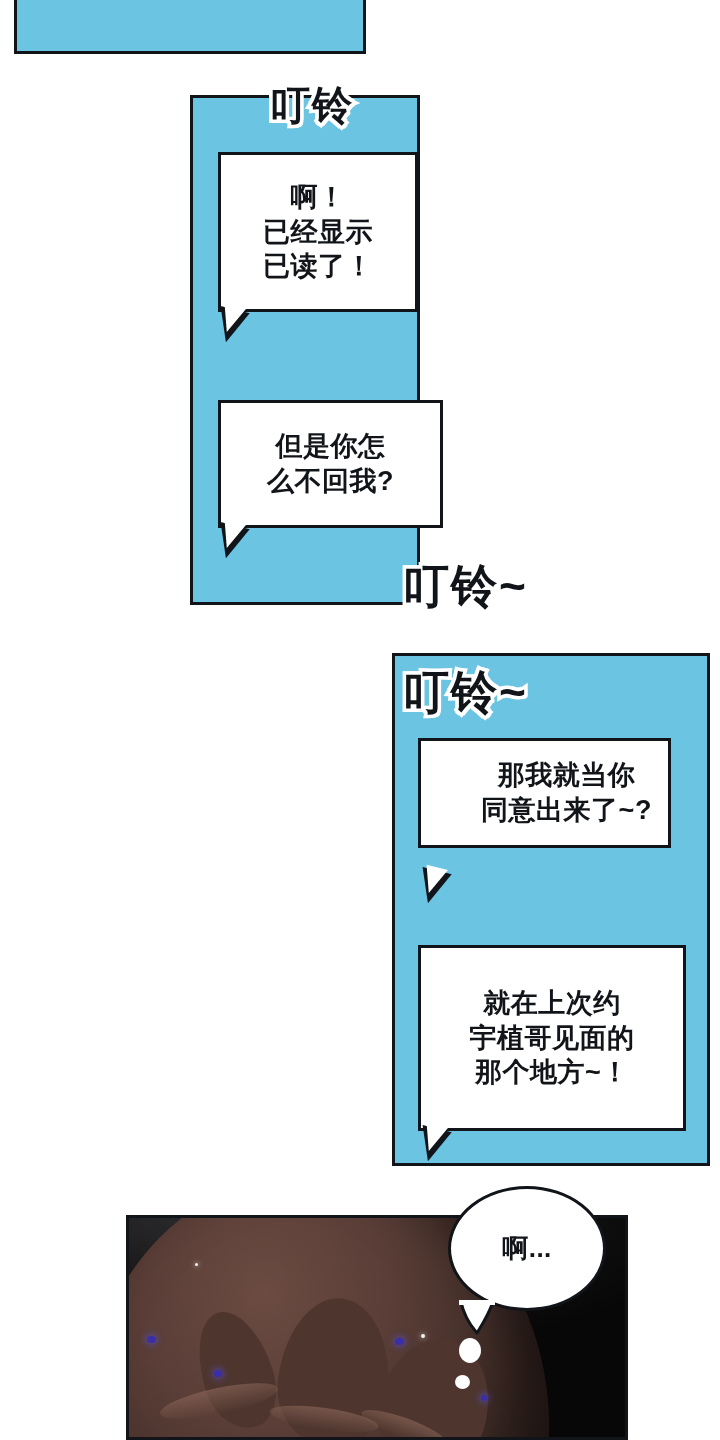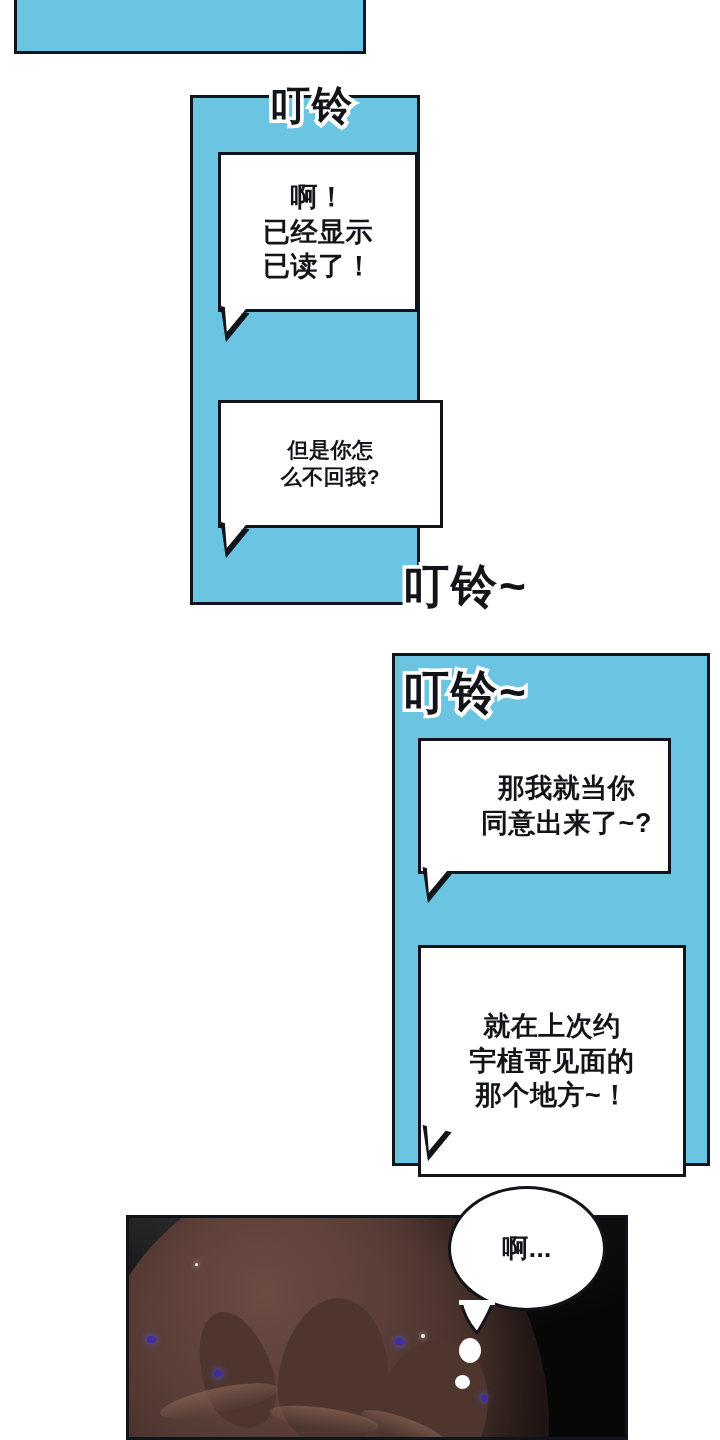--- a/index.html
+++ b/index.html
@@ -165,45 +165,45 @@
 
   <div class="bubble" style="left:218px; top:152px; width:200px; height:160px;">
     <div class="bubble-text" style="font-size:27px;">啊！
 已经显示
 已读了！</div>
   </div>
   <div class="tail tail-outer" style="left:216px; top:309px; transform:rotate(14deg);"></div>
   <div class="tail tail-inner" style="left:221px; top:306px; transform:rotate(14deg);"></div>
 
   <div class="bubble" style="left:218px; top:400px; width:225px; height:128px;">
-    <div class="bubble-text" style="font-size:21px;">但是你怎
+    <div class="bubble-text" style="font-size:27px;">但是你怎
 么不回我?</div>
   </div>
   <div class="tail tail-outer" style="left:216px; top:525px; transform:rotate(14deg);"></div>
   <div class="tail tail-inner" style="left:221px; top:522px; transform:rotate(14deg);"></div>
 
   <div class="sfx" style="left:381px; top:556px; font-size:46px;">
     <span class="glyph">叮铃~</span>
   </div>
 
   <div class="panel-blue" style="left:392px; top:653px; width:318px; height:513px;">
   </div>
 
   <div class="sfx" style="left:381px; top:662px; font-size:46px;">
     <span class="glyph">叮铃~</span>
   </div>
 
-  <div class="bubble" style="left:418px; top:738px; width:253px; height:136px;padding-left:44px;">
+  <div class="bubble" style="left:418px; top:738px; width:253px; height:110px;padding-left:44px;">
     <div class="bubble-text" style="font-size:27px;">那我就当你
 同意出来了~?</div>
   </div>
   <div class="tail tail-outer" style="left:418px; top:870px; transform:rotate(14deg);"></div>
   <div class="tail tail-inner" style="left:423px; top:867px; transform:rotate(14deg);"></div>
 
-  <div class="bubble" style="left:418px; top:945px; width:268px; height:232px;">
+  <div class="bubble" style="left:418px; top:945px; width:268px; height:186px;">
     <div class="bubble-text" style="font-size:27px;">就在上次约
 宇植哥见面的
 那个地方~！</div>
   </div>
   <div class="tail tail-outer" style="left:418px; top:1128px; transform:rotate(14deg);"></div>
   <div class="tail tail-inner" style="left:423px; top:1125px; transform:rotate(14deg);"></div>
 
   <div class="panel-dark" style="left:126px; top:1215px; width:502px; height:225px;">
     <div class="dark-grad"></div>
 

